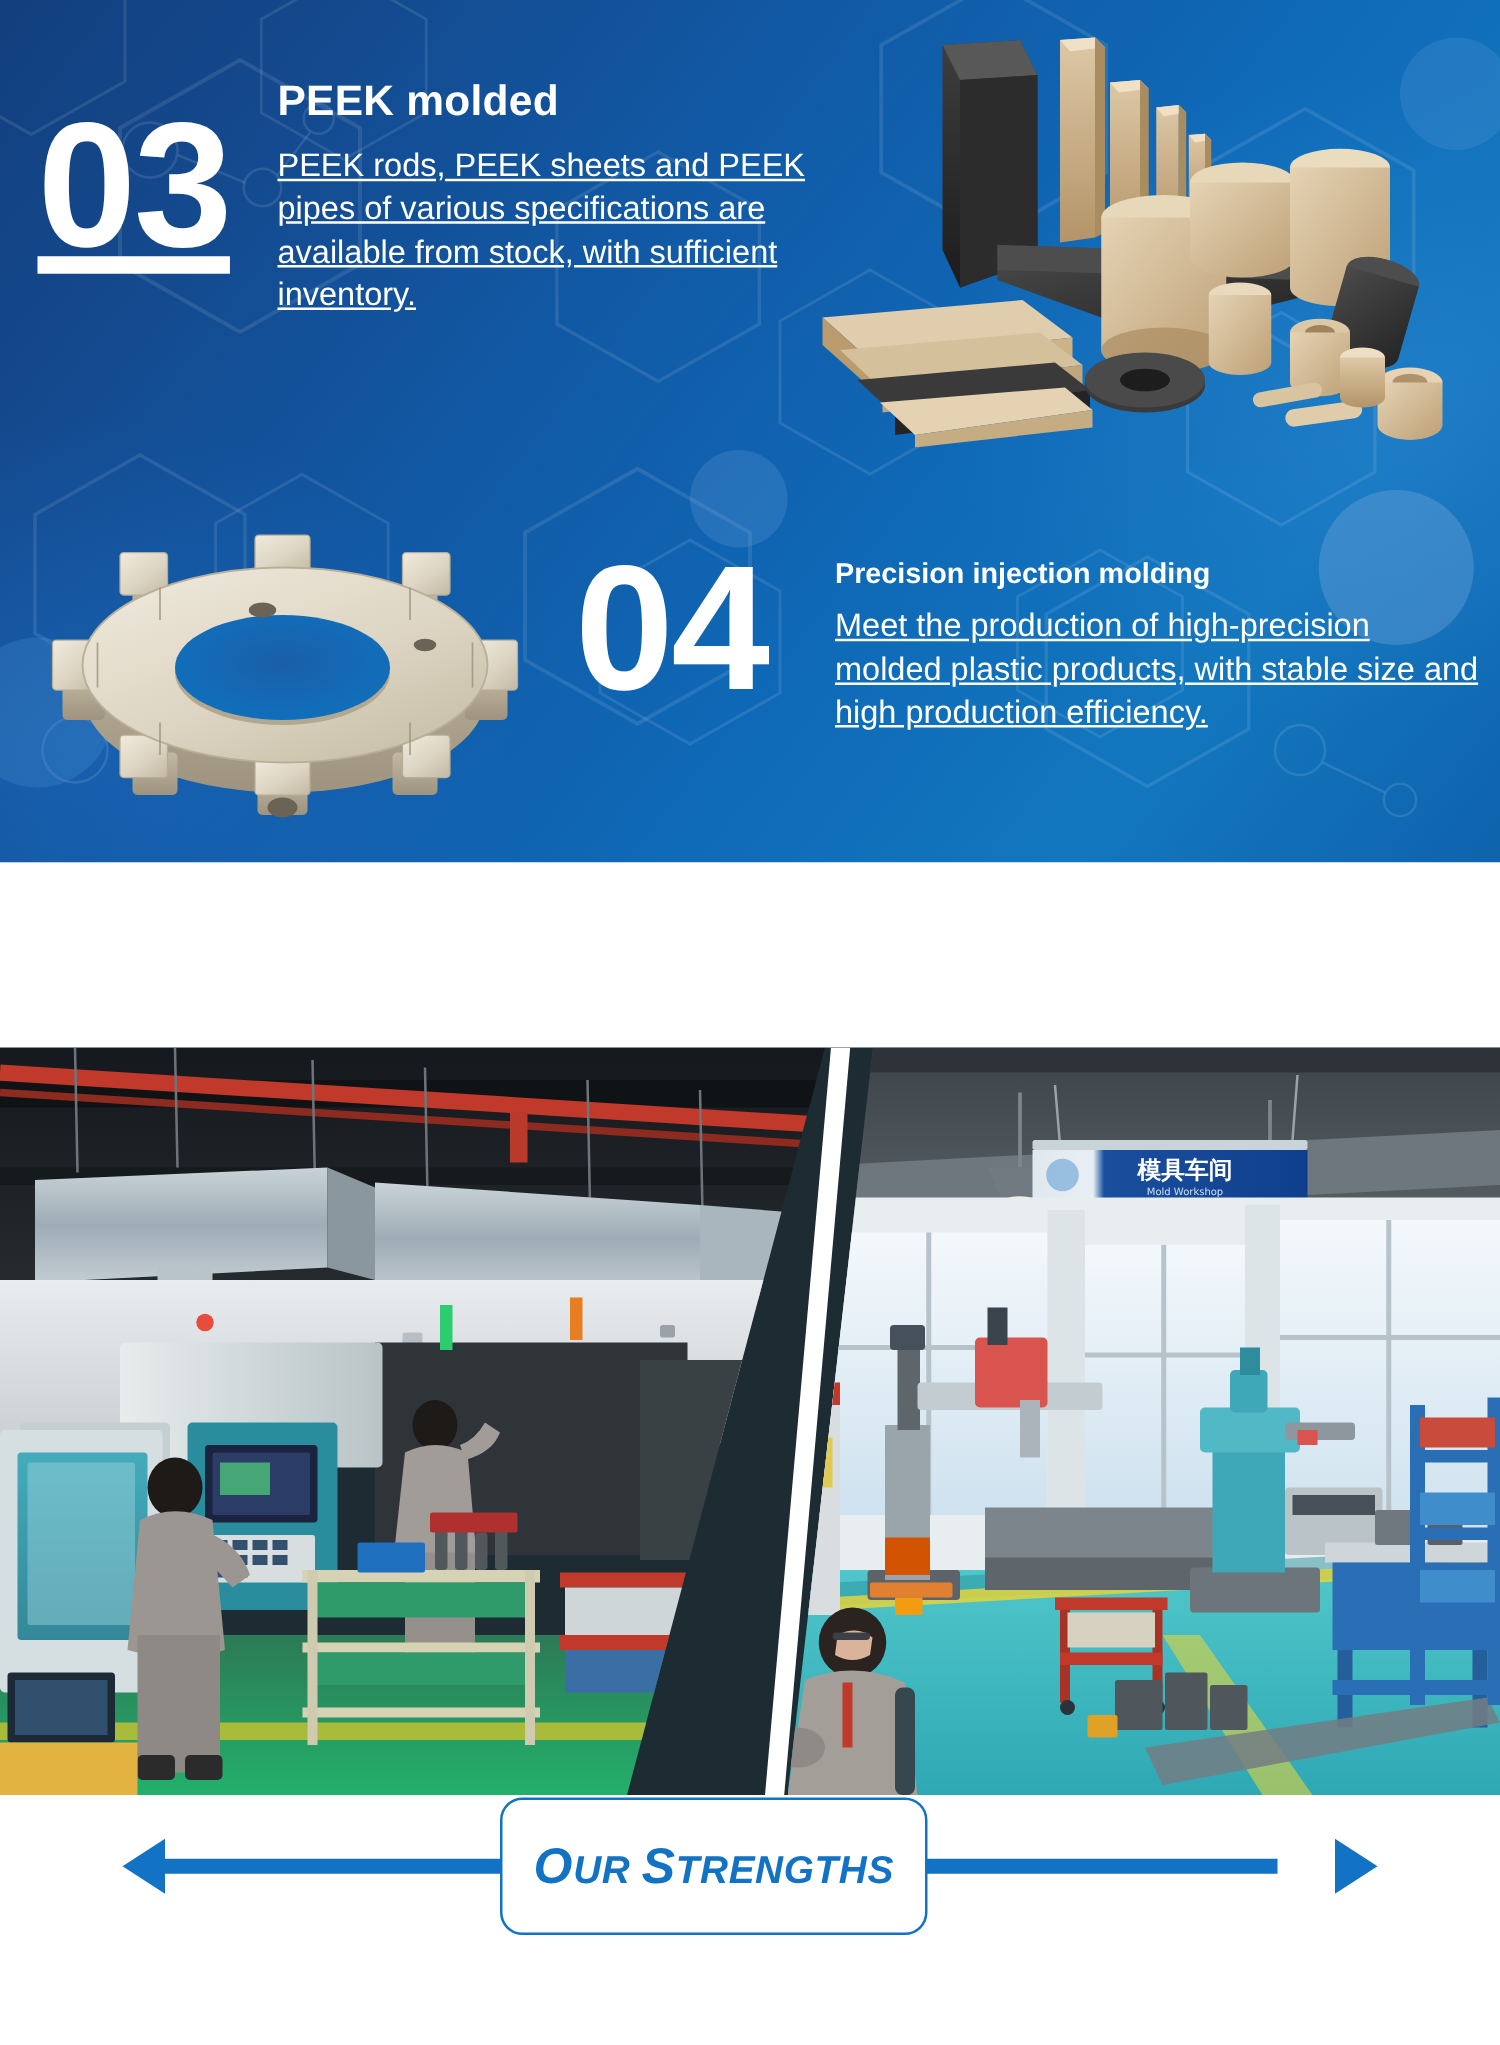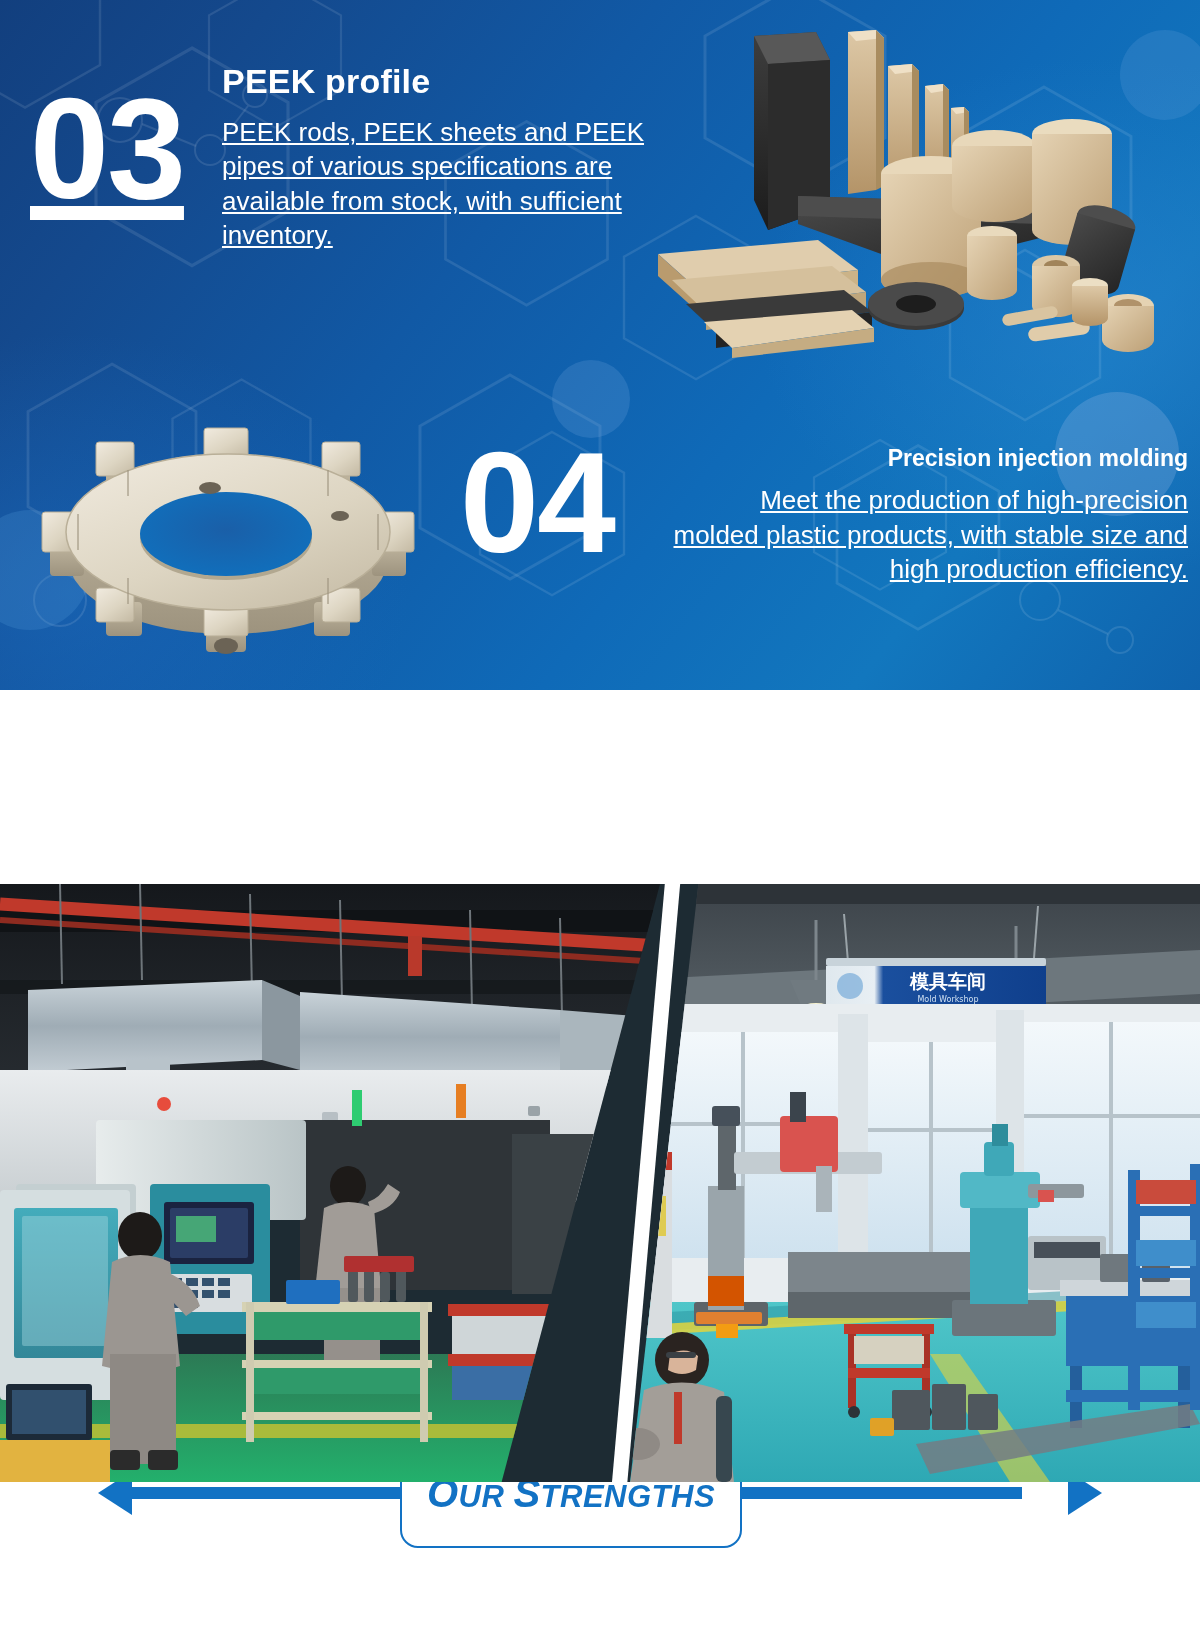--- a/index.html
+++ b/index.html
@@ -29,21 +29,21 @@
   }
   .n03 { position:absolute; left:30px; top:22px;text-decoration:underline; }
   .txt03 { position:absolute; left:222px; top:0px; width:440px; }
   .h-title {
     font-size:34px; font-weight:bold; color:#ffffff; line-height:1.15;
     letter-spacing:.2px; margin-bottom:14px;
   }
   .h-body { font-size:26px; color:#ffffff; line-height:1.32; font-weight:400;text-decoration:underline; }
 
   
-  .blk04 { position:absolute; left:440px; top:432px; width:760px; height:230px;text-align:right; }
+  .blk04 { position:absolute; left:440px; top:432px; width:760px; height:230px; }
   .n04 { position:absolute; left:20px; top:6px; }
   .txt04 { position:absolute; left:228px; top:14px; width:520px; }
   .h-title-04 { font-size:23px; font-weight:bold; color:#fff; line-height:1.1; margin-bottom:12px; white-space:nowrap; }
 
   
   .prod-peek { position:absolute; left:620px; top:18px; width:570px; height:340px; }
 
   
   .prod-gear { position:absolute; left:28px; top:392px; width:400px; height:282px; }
 
@@ -61,21 +61,21 @@
     background:#ffffff; border:2px solid #1272c4; border-radius:18px;
     display:flex; align-items:center; justify-content:center;
   }
   .str-text {
     font-style:italic; font-weight:bold; color:#1272c4; font-size:31px;
     letter-spacing:.5px; white-space:nowrap;
   }
   .str-text .cap { font-size:40px; }
 
   
-  .photos { position:absolute; left:0; top:884px; width:1200px; height:598px; overflow:hidden; background:#1d2b33; }
+  .photos { position:absolute; left:0; top:838px; width:1200px; height:598px; overflow:hidden; background:#1d2b33; }
   .photo { position:absolute; top:0; height:598px; overflow:hidden; }
   .photo-left  { left:0;   width:660px; clip-path: polygon(0 0, 100% 0, 76% 100%, 0 100%); }
   .photo-right { left:630px; width:570px; clip-path: polygon(12% 0, 100% 0, 100% 100%, 0 100%); }
   .divider {
     position:absolute; top:0; left:612px; width:96px; height:598px;
     background:#ffffff; clip-path: polygon(55% 0, 71% 0, 16% 100%, 0 100%);
     z-index:5;
   }
 
   
@@ -247,21 +247,21 @@
         <g>
           <ellipse cx="470" cy="268" rx="18" ry="8" fill="#ecdfc4"></ellipse>
           <path d="M452,268 L452,300 A18,8 0 0,0 488,300 L488,268 Z" fill="url(#tanB)"></path>
         </g>
       </svg>
     </div>
 
     <div class="blk03">
       <div class="bignum n03">03</div>
       <div class="txt03">
-        <div class="h-title">PEEK profile</div>
+        <div class="h-title">PEEK molded</div>
         <div class="h-body">PEEK rods, PEEK sheets and PEEK pipes of various specifications are available from stock, with sufficient inventory.</div>
       </div>
     </div>
 
     <div class="prod-gear">
       <svg viewBox="0 0 400 282" width="400" height="282">
         <defs>
           <linearGradient id="gTop" x1="0.1" y1="0" x2="0.9" y2="1">
             <stop offset="0%" stop-color="#efe9dd"></stop>
             <stop offset="55%" stop-color="#ddd5c2"></stop>

